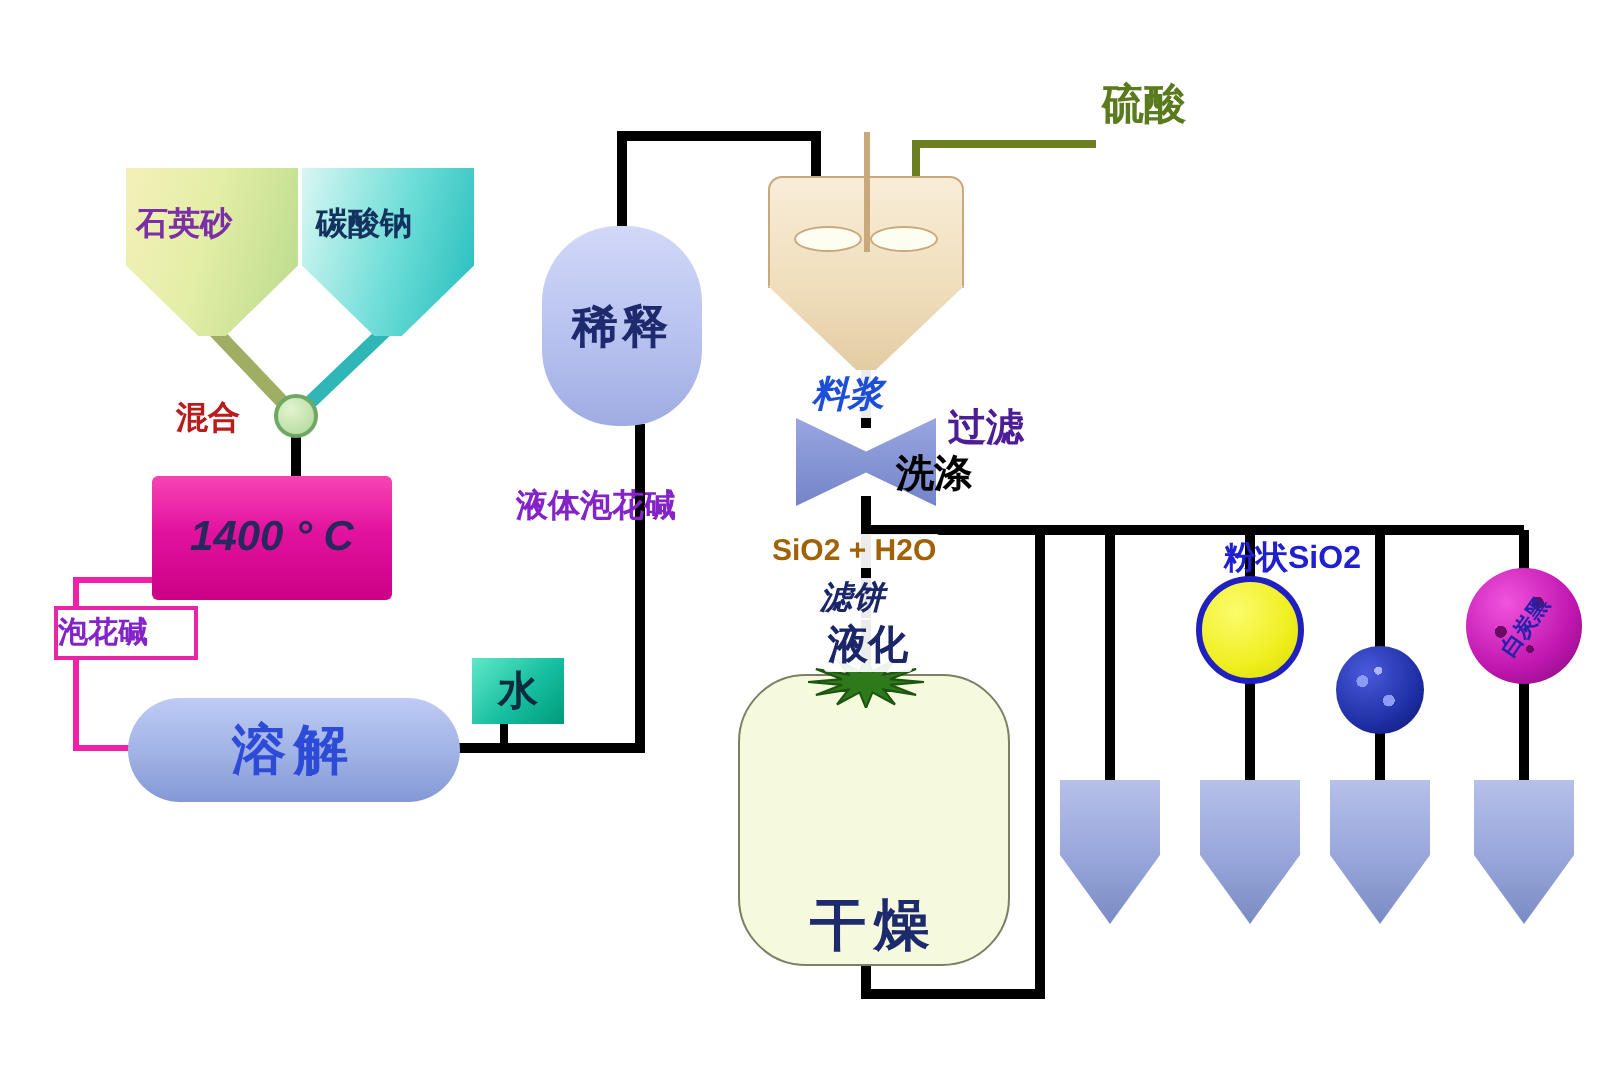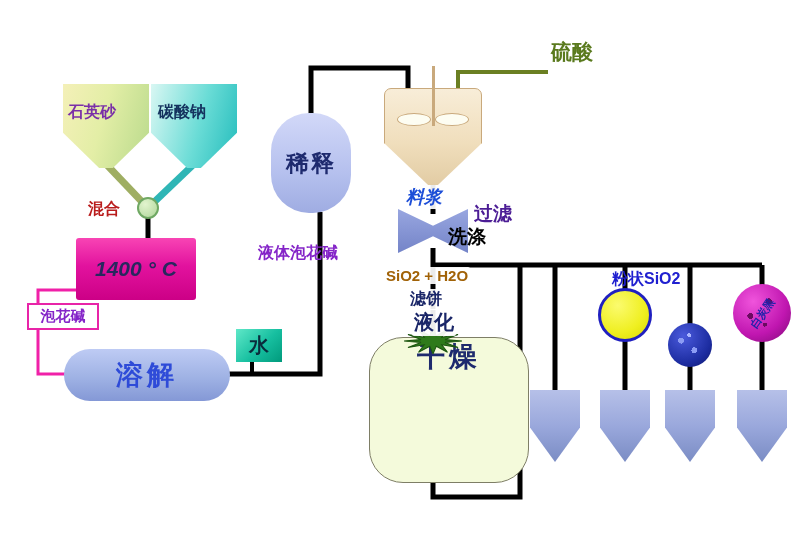--- a/index.html
+++ b/index.html
@@ -31,21 +31,21 @@
   }
   .furnace{
     left:76px;top:238px;width:120px;height:62px;border-radius:3px;
     background:linear-gradient(180deg,#F844B4 0%,#E2129E 45%,#CC0086 100%);
     display:flex;align-items:center;justify-content:center;
     color:#28285E;font-style:italic;font-weight:bold;font-size:21px;
   }
   .wgbox{
     left:27px;top:303px;width:72px;height:27px;background:#ffffff;
     border:2px solid #E824A8;box-sizing:border-box;
-    display:flex;align-items:center;justify-content:center;
+    display:flex;align-items:center;justify-content:flex-start;
     color:#8424C8;font-weight:bold;font-size:15px;
   }
   .dissolve{
     left:64px;top:349px;width:166px;height:52px;border-radius:26px;
     background:linear-gradient(180deg,#BECBF4 0%,#9FB2E4 55%,#8498D6 100%);
     display:flex;align-items:center;justify-content:center;
     color:#2E4BD8;font-weight:bold;font-size:27px;letter-spacing:4px;
   }
   .waterbox{
     left:236px;top:329px;width:46px;height:33px;
@@ -74,23 +74,23 @@
     width:34px;height:13px;border-radius:50%;
     background:#FDFDF2;border:1px solid #C9A97C;box-sizing:border-box;z-index:4;
   }
   .filter{
     left:398px;top:209px;width:70px;height:44px;
     clip-path:polygon(0 0,50% 38%,100% 0,100% 100%,50% 62%,0 100%);
     background:linear-gradient(180deg,#98A6E0,#7484C8);
     filter:drop-shadow(0 0 1px #2A3A9A) drop-shadow(0 0 1px #2A3A9A);
   }
   .drying{
-    left:369px;top:337px;width:160px;height:146px;border-radius:34px;
+    left:369px;top:337px;width:136px;height:146px;border-radius:34px;
     background:#F4FADB;border:1px solid #7E7E66;box-sizing:border-box;
-    display:flex;align-items:flex-start;justify-content:center;
+    display:flex;align-items:flex-end;justify-content:center;
     color:#1E2A6E;font-weight:bold;font-size:28px;letter-spacing:4px;
   }
   .ball{border-radius:50%;z-index:4;}
   .ball-yellow{
     left:598px;top:288px;width:54px;height:54px;
     background:radial-gradient(circle at 35% 30%,#FBFB6E,#EFEF20 60%,#D8D800);
     border:3px solid #2020C0;box-sizing:border-box;
   }
   .ball-blue{
     left:668px;top:323px;width:44px;height:44px;
@@ -124,21 +124,21 @@
   .t-quartz{left:68px;top:102px;font-size:16px;color:#7A2FA8;}
   .t-soda{left:158px;top:102px;font-size:16px;color:#14325E;}
   .t-mix{left:88px;top:199px;font-size:16px;color:#b91c1c;}
   .t-lwg{left:258px;top:243px;font-size:16px;color:#8424C8;font-family:Liberation Serif, serif;}
   .t-acid{left:551px;top:38px;font-size:21px;color:#5A7A1E;}
   .t-precip{left:490px;top:107px;font-size:19px;color:#1A2668;}
   .t-slurry{left:404px;top:185px;font-size:18px;font-style:italic;color:#1d4ed8;}
   .t-filter{left:474px;top:201px;font-size:19px;color:#4c1d95;}
   .t-wash{left:448px;top:224px;font-size:19px;color:#000000;}
   .t-sio2{left:384px;top:267px;font-size:15px;color:#a16207;}
-  .t-cake{left:408px;top:289px;font-size:16px;color:#1A2668;}
+  .t-cake{left:408px;top:289px;font-size:16px;color:#1A2668;font-style:italic;}
   .t-liq{left:412px;top:309px;font-size:20px;color:#1A2668;}
   .t-powder{left:612px;top:245px;font-size:16px;color:#2020D0;margin-top:24px;}
   .t-storage{left:614px;top:397px;font-size:32px;font-style:italic;color:#1A2668;letter-spacing:3px;}
 </style>
 </head>
 <body>
 
 <div id="stage">
 
   <svg class="layer" width="800" height="533" viewBox="0 0 800 533">

